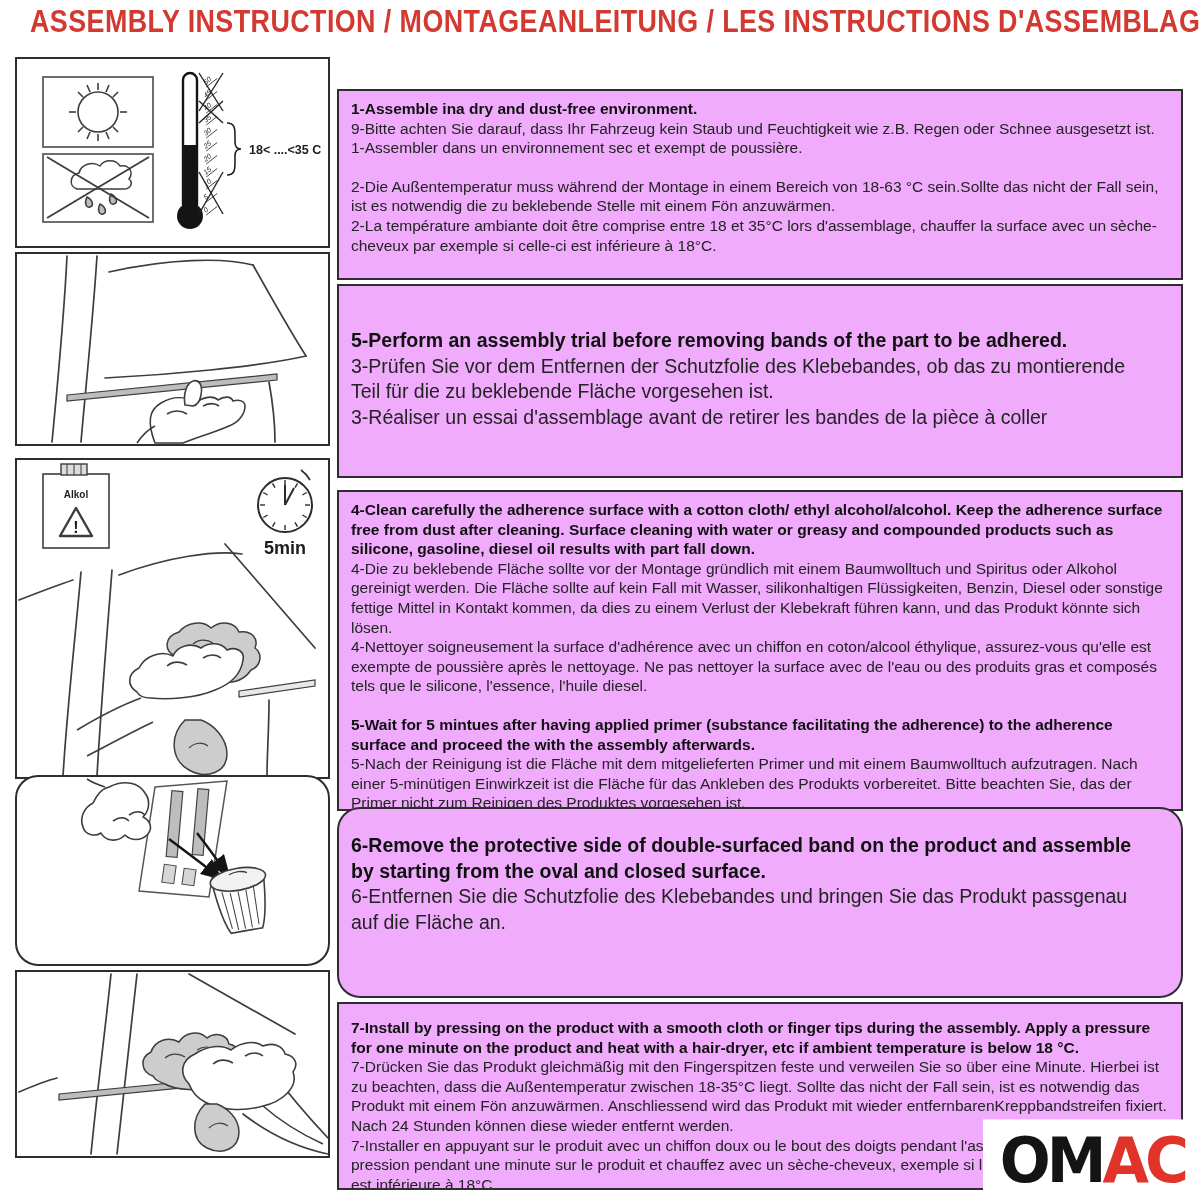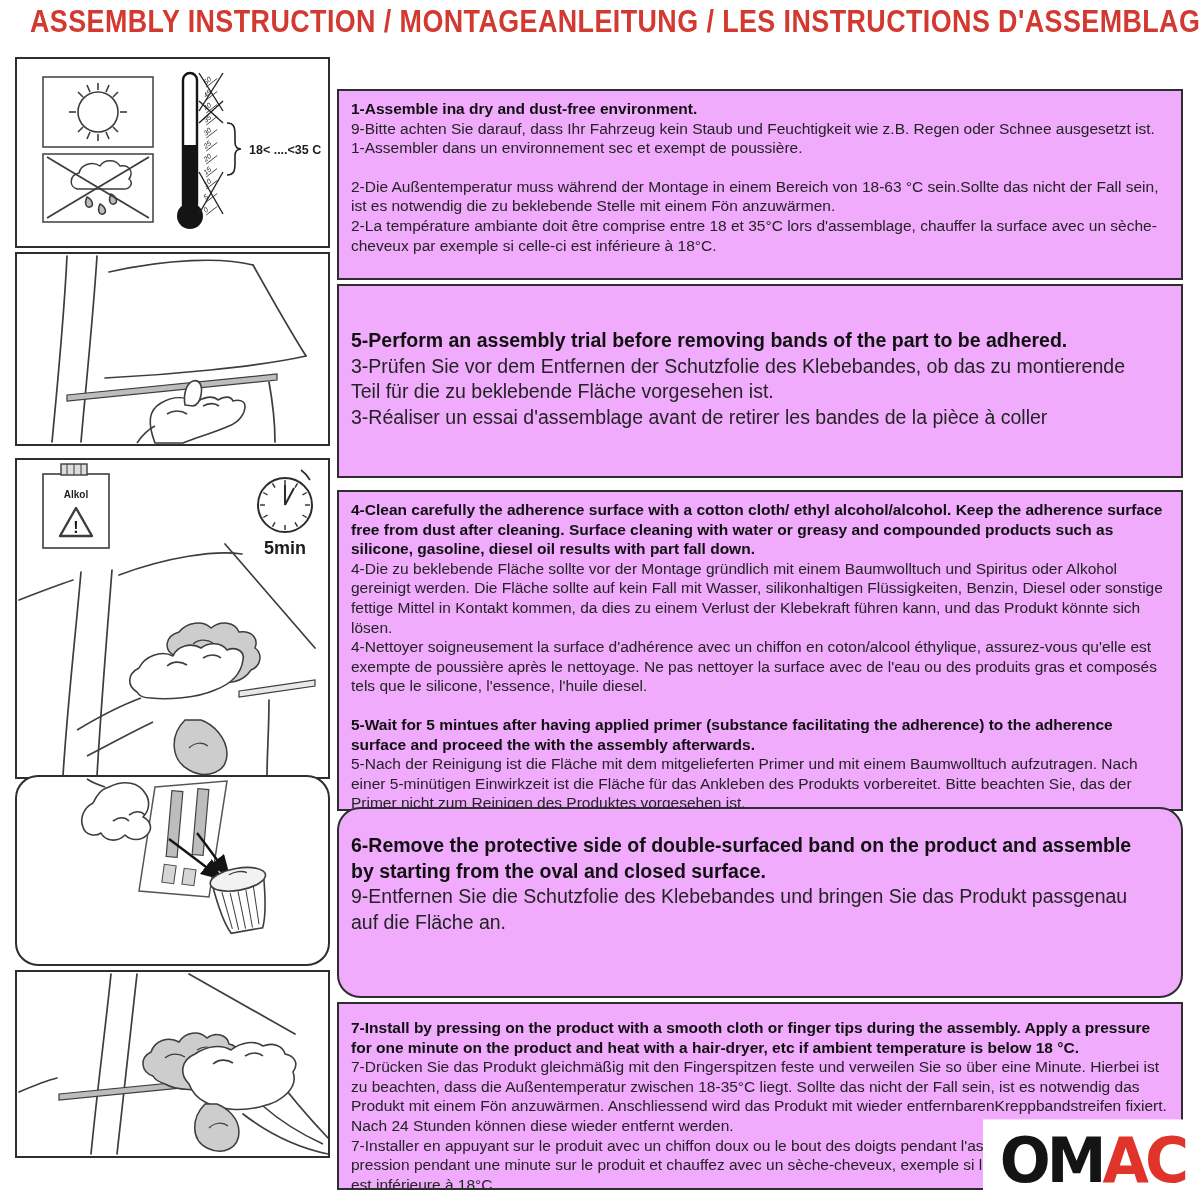--- a/index.html
+++ b/index.html
@@ -279,21 +279,21 @@
       <line x1="222" y1="114" x2="223" y2="152" stroke-width="1"></line>
       <line x1="230" y1="114" x2="230" y2="152" stroke-width="1"></line>
       <line x1="238" y1="112" x2="237" y2="150" stroke-width="1"></line>
       <ellipse cx="224" cy="102" rx="28" ry="11" fill="#f2f2f2" stroke-width="1.6"></ellipse>
       <path d="M216,96 C222,94 230,94 234,97" stroke-width="1.3"></path>
     </g>
   </svg>
 </div>
 <div class="textbox large" id="txt4">
     <p class="b">6-Remove the protective side of double-surfaced band on the product and assemble by starting from the oval and closed surface.</p>
-    <p class="r">9-Entfernen Sie die Schutzfolie des Klebebandes und bringen Sie das Produkt passgenau auf die Fläche an.</p>
+    <p class="r">6-Entfernen Sie die Schutzfolie des Klebebandes und bringen Sie das Produkt passgenau auf die Fläche an.</p>
   </div>
 
 <div class="figbox" id="fig5">
   <svg viewBox="0 0 311 184">
     <g stroke="#3d3d3d" stroke-width="1.7" fill="none" stroke-linecap="round">
       <path d="M94,2 C88,60 80,120 74,182"></path>
       <path d="M120,2 C114,60 106,124 100,182"></path>
       <path d="M2,120 C16,114 28,109 40,106"></path>
       <path d="M172,2 L278,62"></path>
       <path d="M252,96 C270,120 294,148 311,166"></path>

